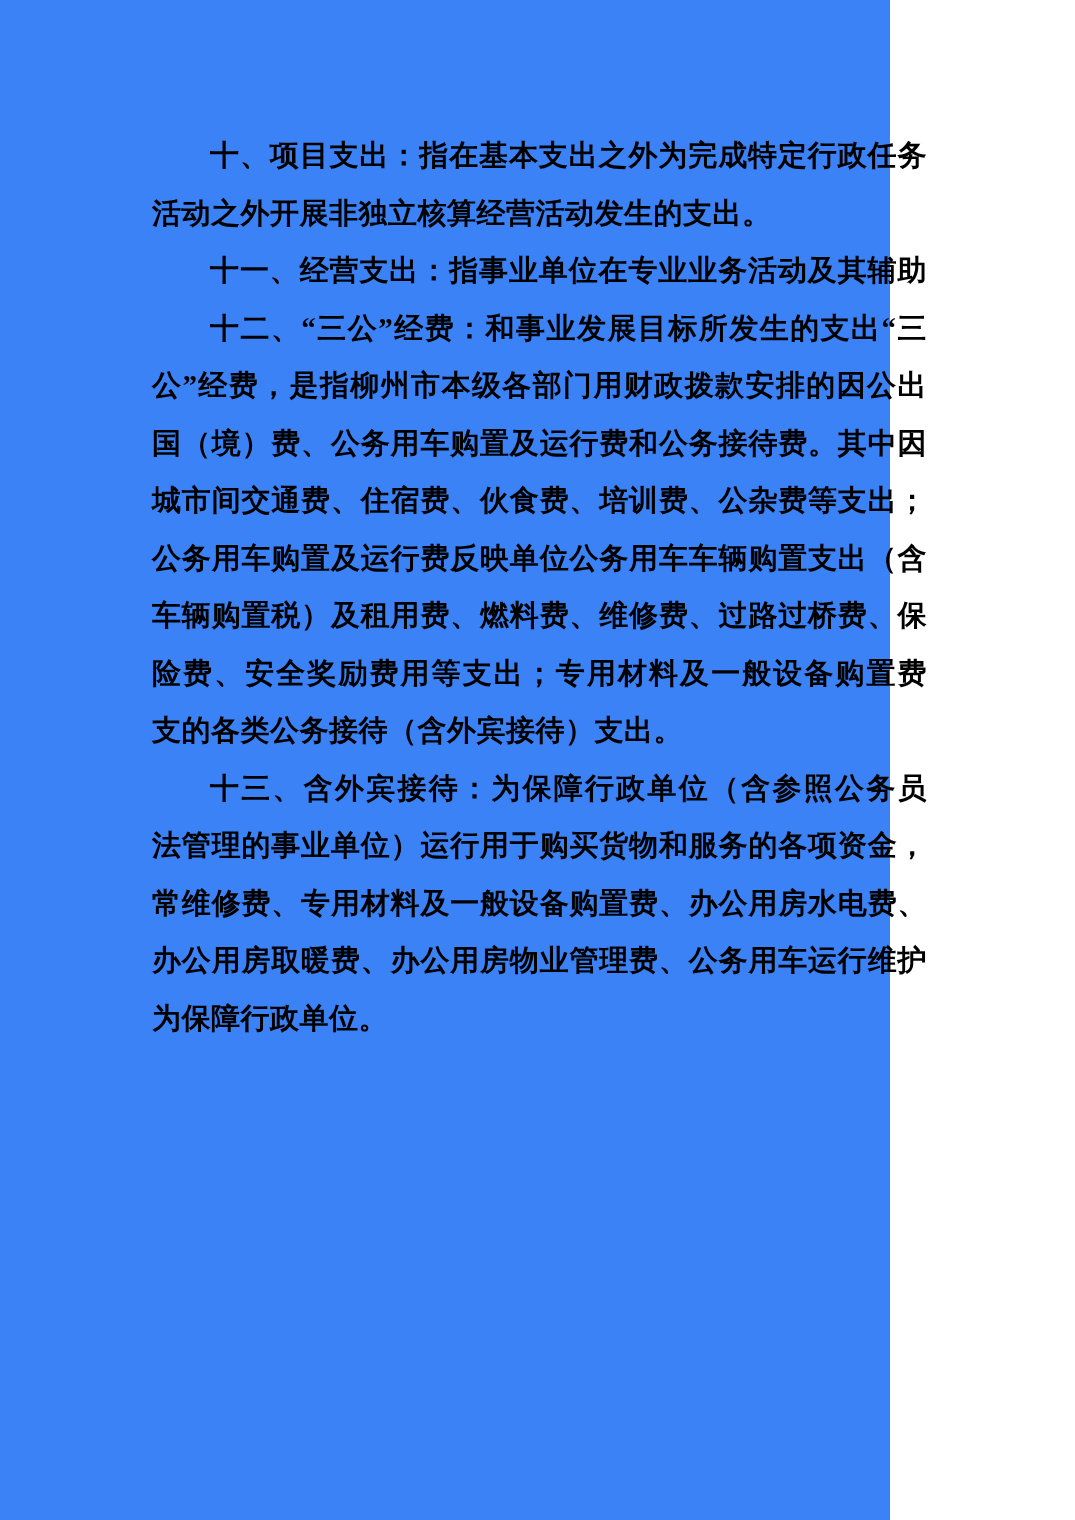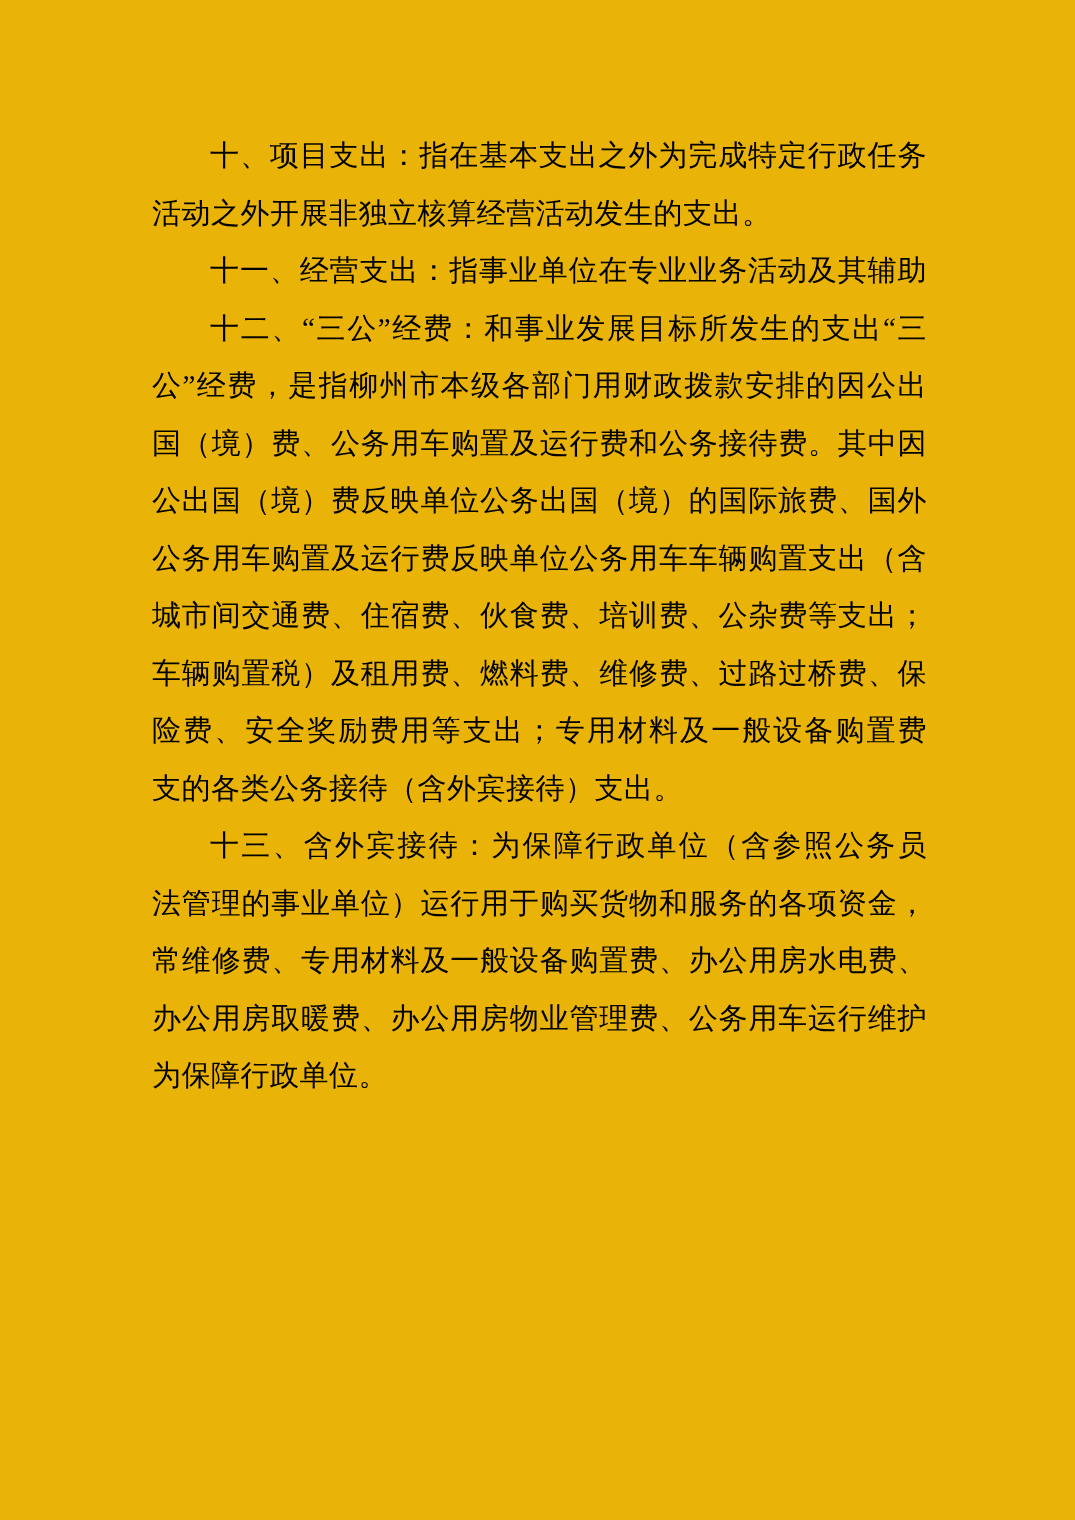--- a/index.html
+++ b/index.html
@@ -7,23 +7,24 @@
     padding: 0;
     background: #ffffff;
   }
   body {
     width: 1075px;
     height: 1520px;
     overflow: hidden;
   }
   .page {
     position: relative;
-    width: 1075px;
+    width: 890px;
     height: 1520px;
-    background: #eab308;
+    background: #3b82f6;
+    font-weight: bold;
   }
   .text-block {
     position: absolute;
     left: 152px;
     top: 127px;
     width: 775px;
     color: #000000;
     font-family: "Liberation Serif", "DejaVu Serif", serif;
     font-size: 29px;
     line-height: 57.5px;
@@ -44,23 +45,22 @@
 <body>
 
 <div class="page">
   <div class="text-block">
       <div class="line indent fill">十、项目支出：指在基本支出之外为完成特定行政任务</div>
       <div class="line">活动之外开展非独立核算经营活动发生的支出。</div>
       <div class="line indent fill">十一、经营支出：指事业单位在专业业务活动及其辅助</div>
       <div class="line indent fill">十二、“三公”经费：和事业发展目标所发生的支出“三</div>
       <div class="line fill">公”经费，是指柳州市本级各部门用财政拨款安排的因公出</div>
       <div class="line fill">国（境）费、公务用车购置及运行费和公务接待费。其中因</div>
-      <div class="line fill">公出国（境）费反映单位公务出国（境）的国际旅费、国外</div>
+      <div class="line fill">城市间交通费、住宿费、伙食费、培训费、公杂费等支出；</div>
       <div class="line fill">公务用车购置及运行费反映单位公务用车车辆购置支出（含</div>
-      <div class="line fill">城市间交通费、住宿费、伙食费、培训费、公杂费等支出；</div>
       <div class="line fill">车辆购置税）及租用费、燃料费、维修费、过路过桥费、保</div>
       <div class="line fill">险费、安全奖励费用等支出；专用材料及一般设备购置费</div>
       <div class="line">支的各类公务接待（含外宾接待）支出。</div>
       <div class="line indent fill">十三、含外宾接待：为保障行政单位（含参照公务员</div>
       <div class="line fill">法管理的事业单位）运行用于购买货物和服务的各项资金，</div>
       <div class="line fill">常维修费、专用材料及一般设备购置费、办公用房水电费、</div>
       <div class="line fill">办公用房取暖费、办公用房物业管理费、公务用车运行维护</div>
       <div class="line">为保障行政单位。</div>
     </div>
 </div>

